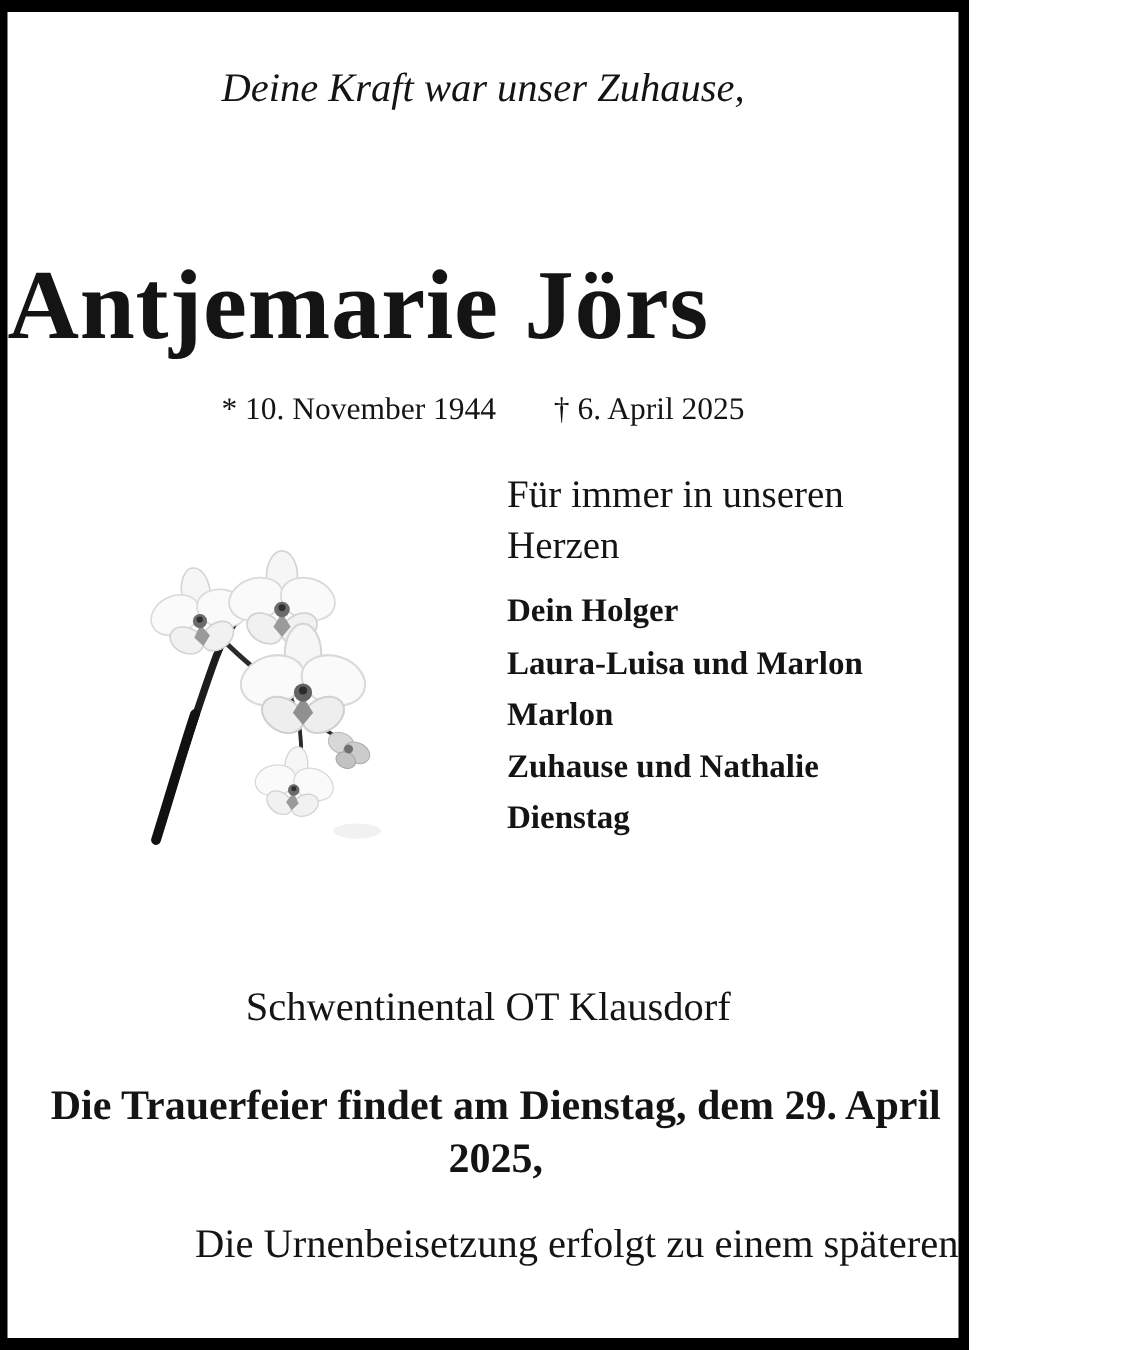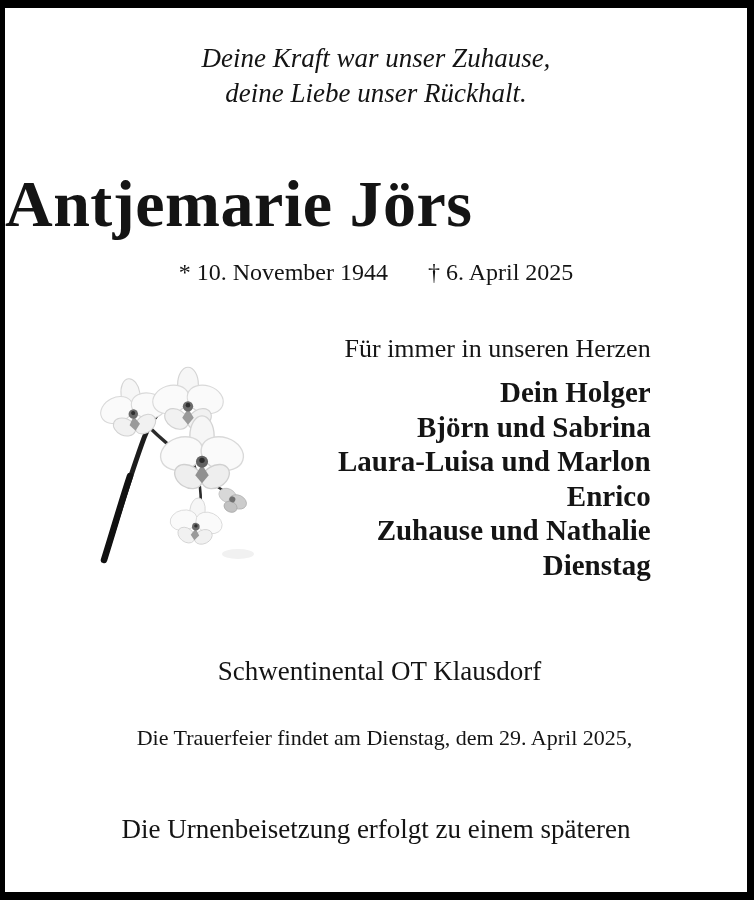--- a/index.html
+++ b/index.html
@@ -1,20 +1,20 @@
 <!DOCTYPE html>
 <html><head>
 <meta charset="utf-8">
 <style>
   html, body { margin: 0; padding: 0; background: #ffffff; }
   * { box-sizing: border-box; }
 
   .notice {
     position: relative;
-    width: 754px;
+    width: 646px;
     height: 900px;
     background: #ffffff;
     border-top: 8px solid #000;
     border-bottom: 8px solid #000;
     border-left: 5px solid #000;
     border-right: 7px solid #000;
     font-family: "Liberation Serif", "DejaVu Serif", serif;
     color: #141414;
     overflow: hidden;
   }
@@ -35,80 +35,80 @@
     font-weight: bold;
     font-size: 66px;
     line-height: 72px;
     letter-spacing: 0.5px;
   }
 
   .dates-line {
     position: absolute;
     top: 247px; left: 0; right: 0;
     text-align: center;
-    font-size: 24px;
+    font-size: 21px;
     line-height: 34px;
   }
   .dates-gap { display: inline-block; width: 28px; }
 
   .orchid-wrap {
     position: absolute;
     left: 85px; top: 356px;
     width: 165px; height: 212px;
   }
 
   .family-block {
     position: absolute;
-    left: 333px; top: 324px;
-    text-align: right;
+    left: 333px; top: 305px;
+    text-align: left;
   }
   .remembrance-line {
     font-size: 26px;
     line-height: 34px;
     margin-bottom: 9px;
   }
   .mourner-line {
-    font-size: 29px;
+    font-size: 22px;
     font-weight: bold;
     line-height: 34.6px;
   }
 
   .location-line {
     position: absolute;
     top: 646px; left: 0; right: 16px;
     text-align: center;
     font-size: 27px;
     line-height: 34px;
     margin-left: 23px;
   }
 
   .funeral-par {
     position: absolute;
     top: 712px; left: 17px; right: 0;
     text-align: center;
-    font-size: 22px;
+    font-size: 28px;
     line-height: 35px;
+    font-weight: bold;
   }
 
   .burial-par {
     position: absolute;
     top: 804px; left: 0; right: 0;
-    text-align: center;
+    text-align: right;
     font-size: 27px;
     line-height: 35px;
   }
 </style>
 </head>
 <body>
 
 <div class="notice">
 
   <div class="epigraph">
     <div>Deine Kraft war unser Zuhause,</div>
-    <div>deine Liebe unser Rückhalt.</div>
   </div>
 
   <div class="deceased-name">Antjemarie Jörs</div>
 
   <div class="dates-line">
     <span>*</span>
     <span>10. November 1944</span>
     <span class="dates-gap"></span>
     <span>†</span>
     <span>6. April 2025</span>
@@ -175,23 +175,22 @@
         <path d="M 0 4 L -5 12 L 0 18 L 5 12 Z" fill="#9a9a9a"></path>
         <circle cx="0" cy="2" r="4.5" fill="#6b6b6b"></circle>
         <circle cx="0" cy="1" r="2" fill="#2f2f2f"></circle>
       </g>
     </svg>
   </div>
 
   <div class="family-block">
     <div class="remembrance-line">Für immer in unseren Herzen</div>
     <div class="mourner-line">Dein Holger</div>
-    <div class="mourner-line">Björn und Sabrina</div>
     <div class="mourner-line">Laura-Luisa und Marlon</div>
-    <div class="mourner-line">Enrico</div>
+    <div class="mourner-line">Marlon</div>
     <div class="mourner-line">Zuhause und Nathalie</div>
     <div class="mourner-line">Dienstag</div>
   </div>
 
   <div class="location-line">Schwentinental OT Klausdorf</div>
 
   <div class="funeral-par">
     <div>Die Trauerfeier findet am Dienstag, dem 29. April 2025,</div>
   </div>
 

